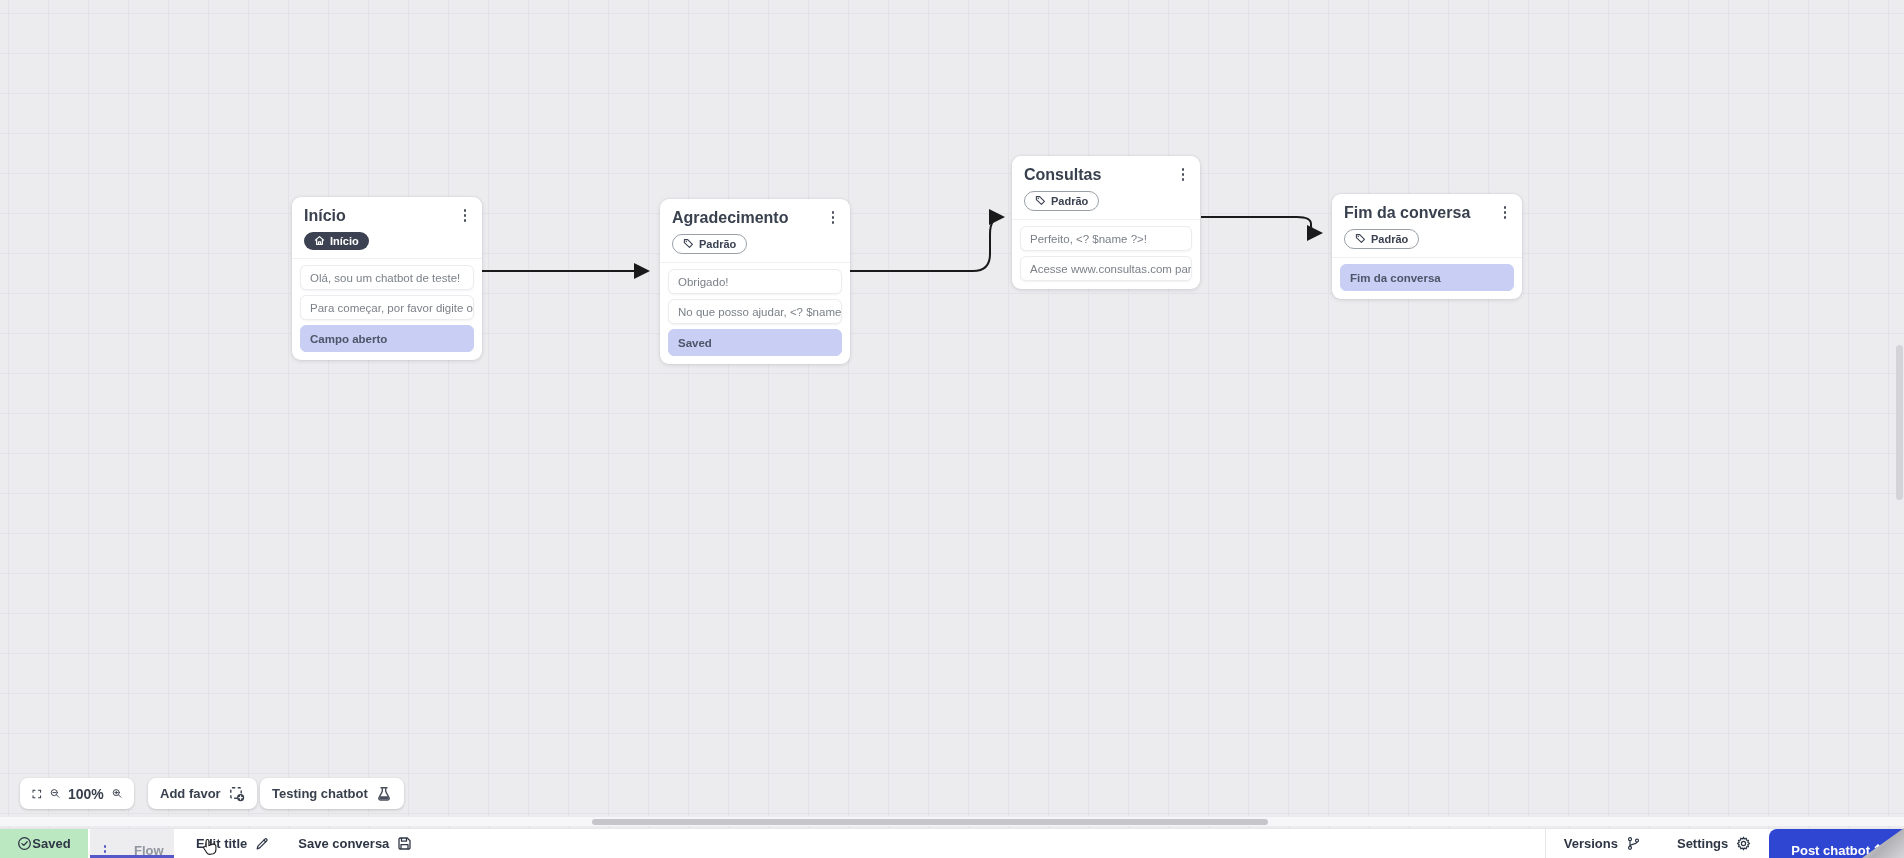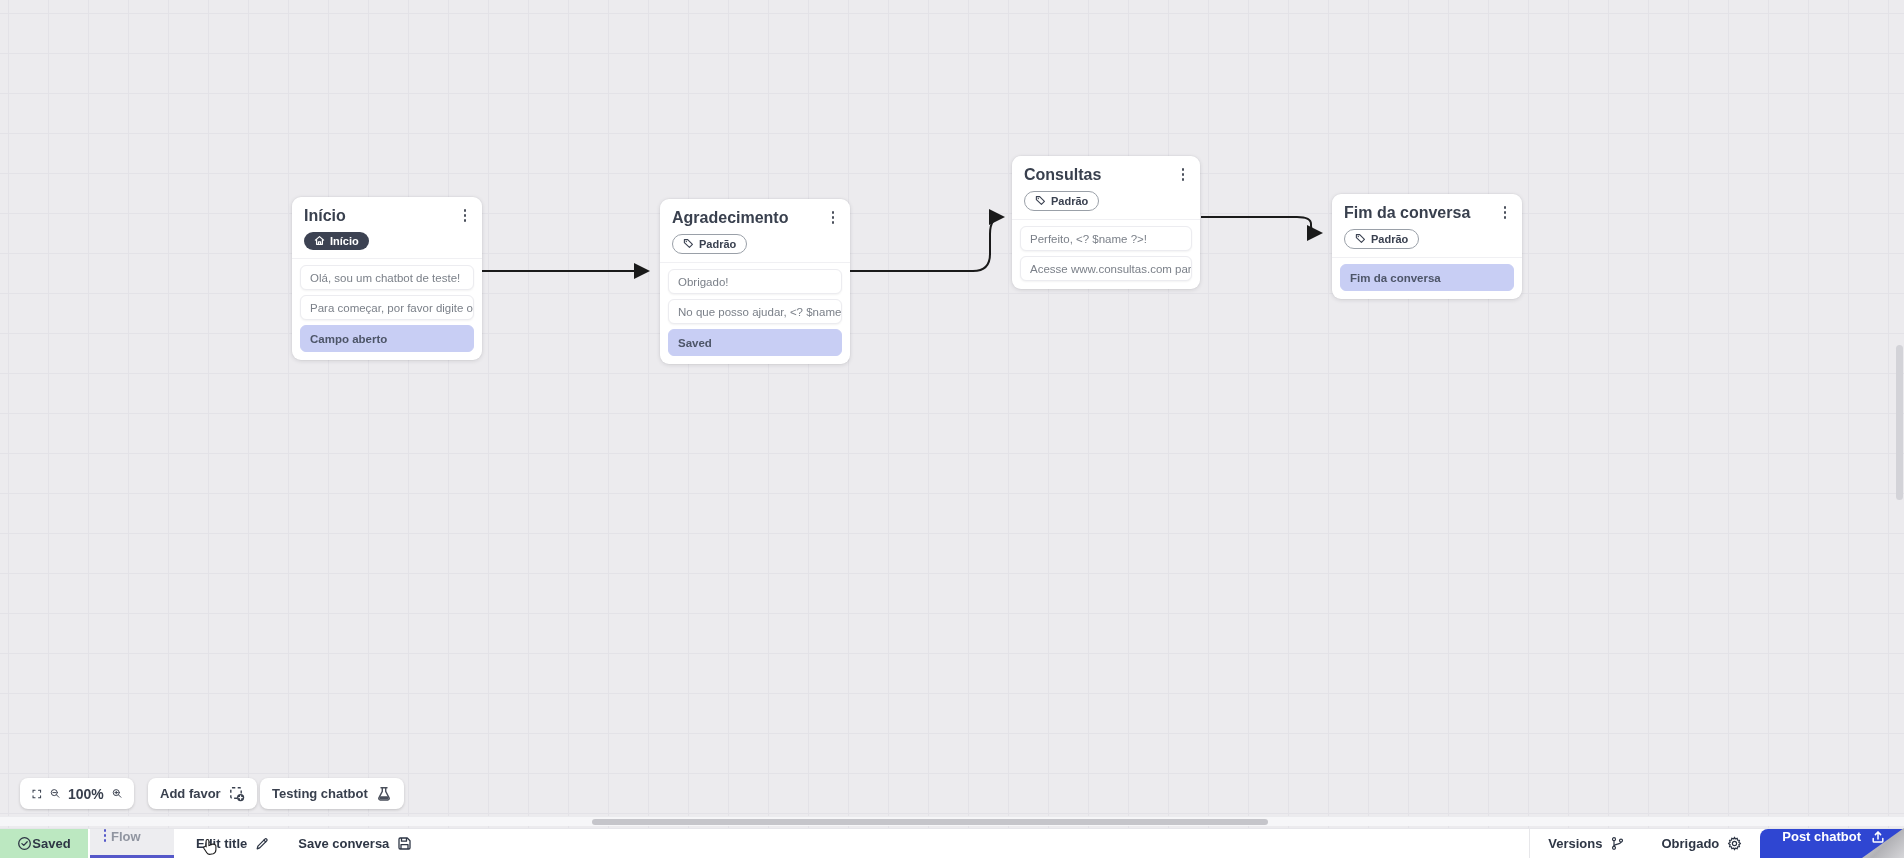--- a/index.html
+++ b/index.html
@@ -56,35 +56,35 @@
     border-radius:4px; background:#d3d3d8; }
 
   
   .statusbar { position:absolute; left:0; right:0; bottom:0; height:30px;
     background:#fff; border-top:1px solid #e6e6ea; display:flex;
     align-items:stretch; font-size:13px; color:#2e3645; }
   .sb-left { display:flex; align-items:stretch; }
   .saved { width:88px; background:#BCE8C1; display:flex; align-items:center;
     justify-content:center; font-weight:700; color:#2e3645; }
   .flowtab { width:84px; margin-left:2px; background:#ededf0; position:relative;
-    display:flex; align-items:flex-start; gap:1px; padding:0 10px; cursor:pointer; }
+    display:flex; align-items:flex-end; gap:24px; padding:0 10px; cursor:pointer; }
   .flowtab .tabdots { display:flex; flex-direction:column; gap:2.5px;
     align-items:center; width:10px; cursor:pointer; }
   .flowtab .tabdots i { width:2.6px; height:2.6px; border-radius:50%;
     background:#5558C9; }
   .flowtab .lbl { color:#9095a0; font-weight:700; }
   .flowtab .underline { position:absolute; left:0; right:0; bottom:0;
     height:3px; background:#5558C9; }
   .sb-item { display:flex; align-items:center; gap:8px; padding:0 14px;
     font-weight:700; cursor:pointer; white-space:nowrap; }
   .sb-item.first { margin-left:8px; }
   .sb-right { margin-left:auto; display:flex; align-items:stretch; }
   .vsep { width:1px; background:#e7e7ea; }
-  .postbtn { background:#2F46D2; color:#fff; display:flex; align-items:flex-start;
-    gap:9px; padding:0 18px 0 22px; font-weight:700; border-top-left-radius:8px;
+  .postbtn { background:#2F46D2; color:#fff; display:flex; align-items:flex-end;
+    padding:0 18px 0 22px; font-weight:700; border-top-left-radius:8px;
     cursor:pointer; min-width:122px; }
   .corner-wedge { position:absolute; right:0; bottom:0; width:42px; height:30px;
     background:linear-gradient(135deg, #e3e3e6 0%, #b2b2b6 55%, #d6d6d9 100%);
     clip-path:polygon(100% 0, 100% 100%, 0 100%); pointer-events:none; }
 
   .cursor { position:absolute; left:112px; bottom:2px; z-index:50;
     pointer-events:none; }
 </style>
 </head>
 <body>
@@ -283,21 +283,21 @@
         <span>Versions</span>
         <svg width="15" height="15" viewBox="0 0 15 15" fill="none" stroke="#2e3645" stroke-width="1.2" stroke-linecap="round">
             <circle cx="4" cy="3.2" r="1.5"></circle>
             <circle cx="4" cy="11.8" r="1.5"></circle>
             <circle cx="11" cy="4.6" r="1.5"></circle>
             <path d="M4 4.7 V10.3"></path>
             <path d="M11 6.1 C11 8.8 4 7.6 4 10.3"></path>
           </svg>
       </div>
       <div class="sb-item" style="padding:0 18px;">
-        <span>Obrigado</span>
+        <span>Settings</span>
         <svg width="15" height="15" viewBox="0 0 15 15" fill="none" stroke="#2e3645" stroke-width="1.2" stroke-linejoin="round">
             <circle cx="7.5" cy="7.5" r="2.1"></circle>
             <path d="M7.5 1.2 L8.3 2.9 L10.2 2.2 L10.5 4.2 L12.5 4.3 L11.8 6.2 L13.5 7.5 L11.8 8.8 L12.5 10.7 L10.5 10.8 L10.2 12.8 L8.3 12.1 L7.5 13.8 L6.7 12.1 L4.8 12.8 L4.5 10.8 L2.5 10.7 L3.2 8.8 L1.5 7.5 L3.2 6.2 L2.5 4.3 L4.5 4.2 L4.8 2.2 L6.7 2.9 Z"></path>
           </svg>
       </div>
       <div class="postbtn">
         <span>Post chatbot</span>
         <svg width="16" height="16" viewBox="0 0 16 16" fill="none" stroke="#fff" stroke-width="1.5" stroke-linecap="round" stroke-linejoin="round">
             <path d="M3.2 9.5 V12.2 A0.8 0.8 0 0 0 4 13 H12 A0.8 0.8 0 0 0 12.8 12.2 V9.5"></path>
             <path d="M8 10 V3.2"></path>

